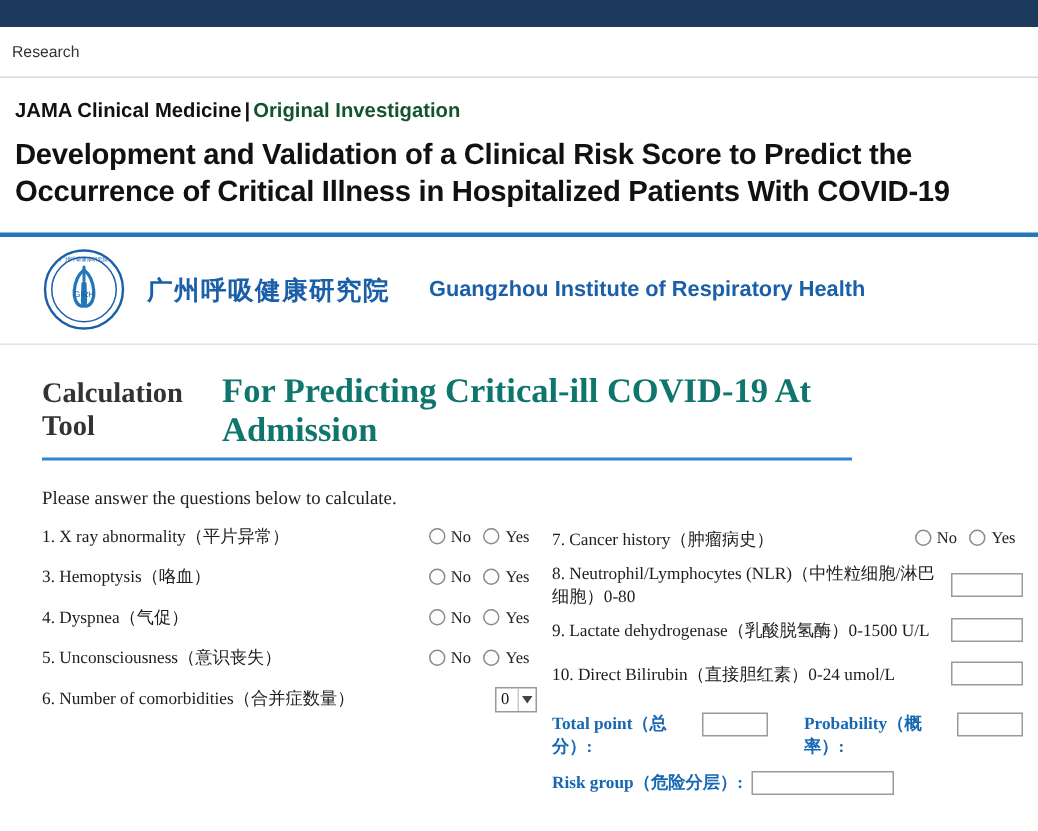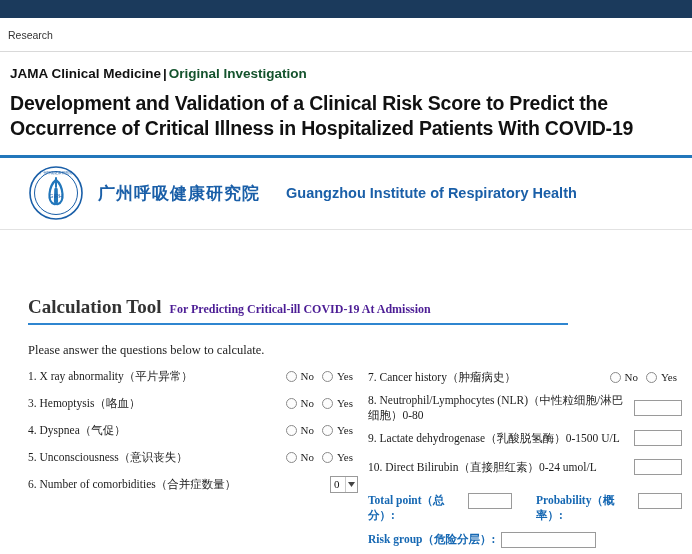--- a/index.html
+++ b/index.html
@@ -104,33 +104,32 @@
 
   .calc-head {
     padding: 18px 28px 6px 28px;
   }
   .calc-head-inner {
     border-bottom: 2px solid #2f86d0;
     padding-bottom: 5px;
     display: flex;
     align-items: baseline;
     max-width: 540px;
-    margin-top: 48px;
   }
   .calc-title {
     font-family: "Liberation Serif", serif;
     font-size: 19px;
     font-weight: bold;
     color: #333333;
   }
   .calc-sub {
     font-family: "Liberation Serif", serif;
-    font-size: 12px;
-    font-weight: bold;
-    color: #4c1d95;
+    font-size: 23px;
+    font-weight: bold;
+    color: #0f766e;
     margin-left: 8px;
   }
 
   .instructions {
     font-family: "Liberation Serif", serif;
     font-size: 12.5px;
     color: #222222;
     padding: 12px 28px 6px 28px;
   }
 
@@ -157,21 +156,21 @@
     line-height: 1.25;
     color: #1c1c1c;
   }
   .q-controls {
     flex: 0 0 auto;
     display: flex;
     align-items: center;
   }
   .radio-pair {
     display: flex;
-    align-items: center;
+    align-items: flex-start;
     gap: 3px;
   }
   .radio {
     width: 11px;
     height: 11px;
     border: 1px solid #8a8a8a;
     border-radius: 50%;
     background: #fdfdfd;
     display: inline-block;
     box-sizing: border-box;

